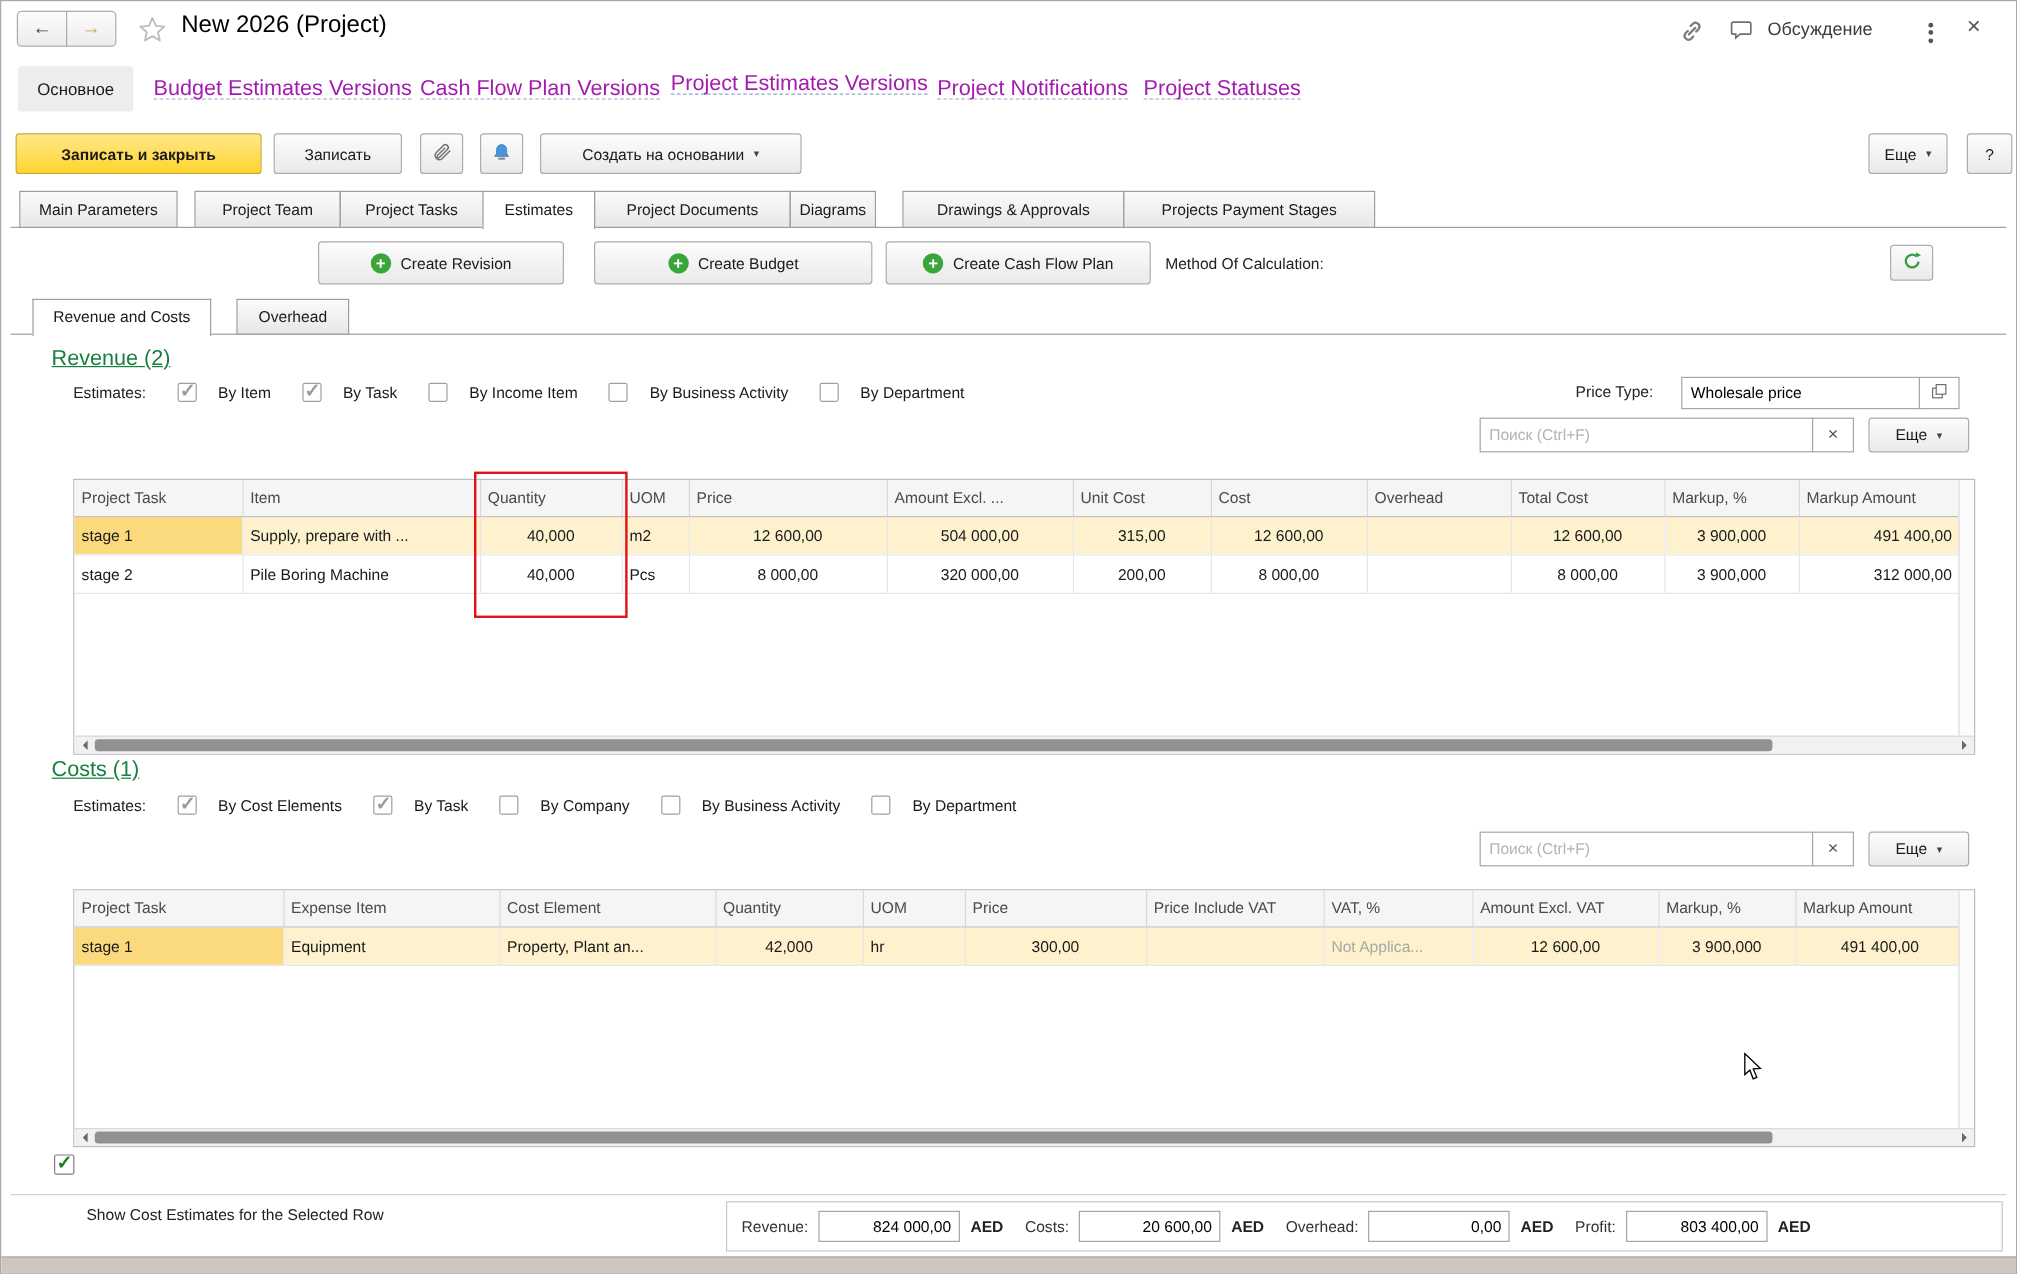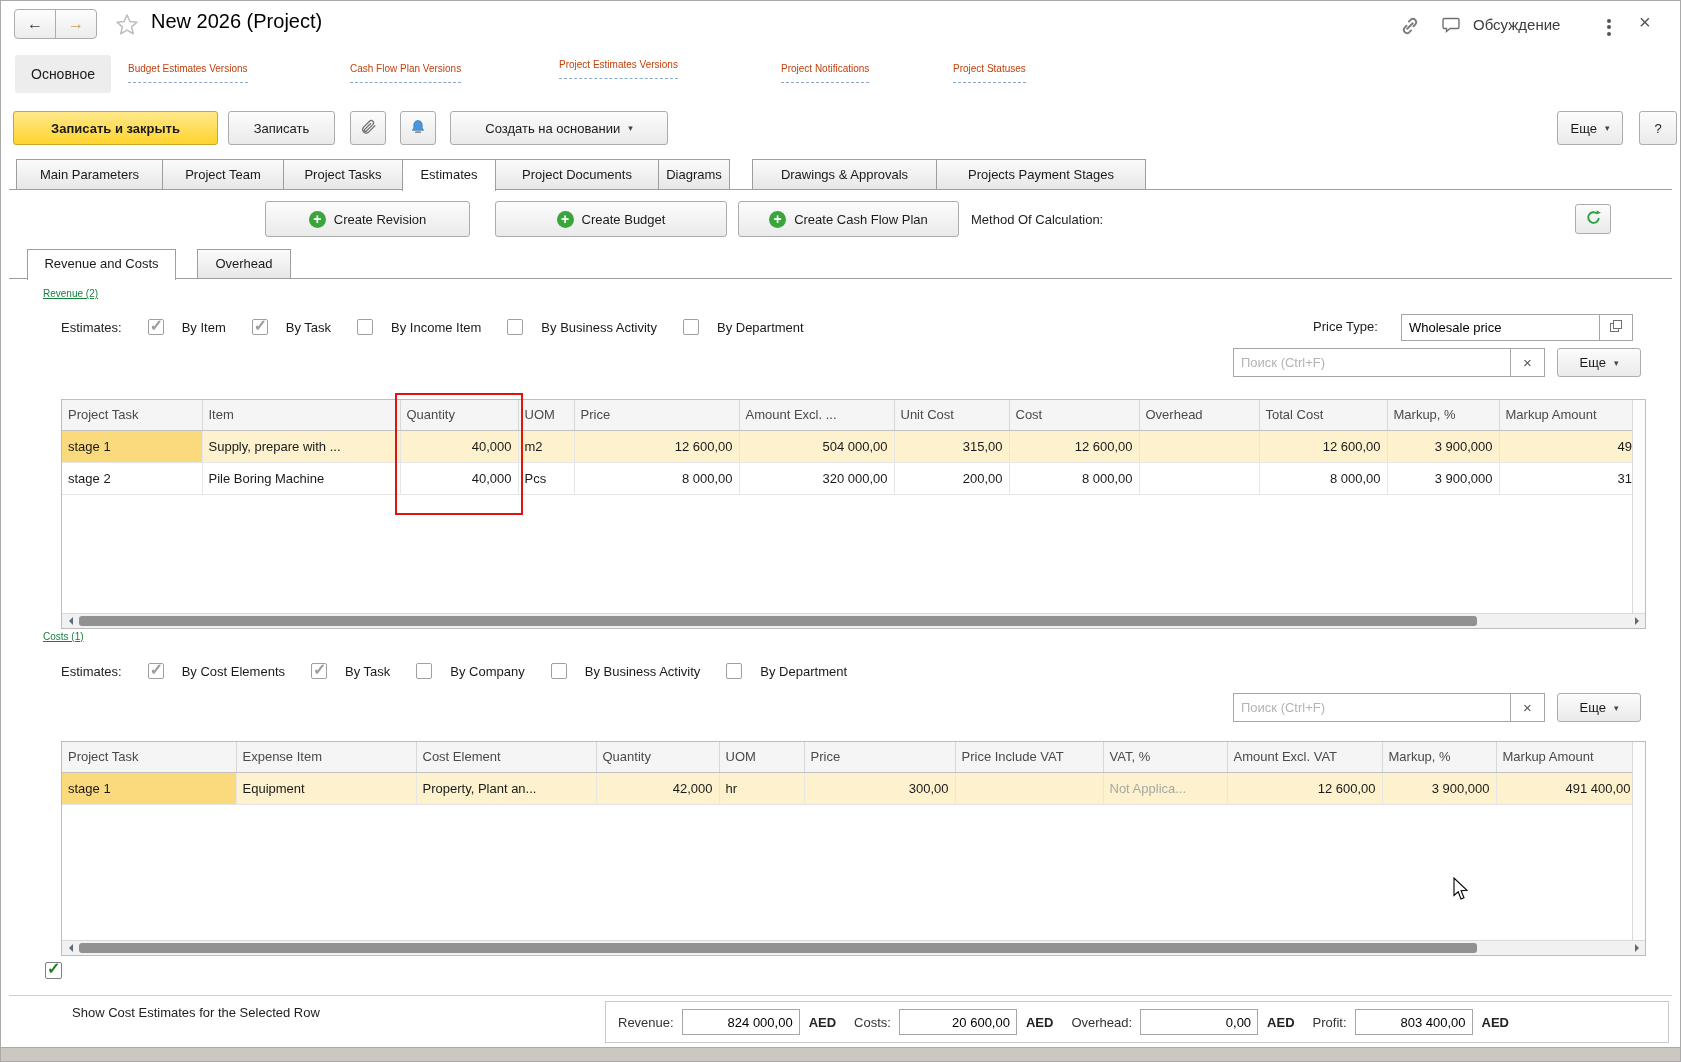--- a/index.html
+++ b/index.html
@@ -12,23 +12,23 @@
          height:34px; background:linear-gradient(#fcfcfc,#eaeaea); border:1px solid #acacac;
          border-radius:3px; font-size:13px; color:#1a1a1a; cursor:default; white-space:nowrap; }
   .btn.yellow { background:linear-gradient(#ffe88a,#ffd42e); border-color:#c9a727; font-weight:bold; }
   .btn.gold { border-color:#caa93c; box-shadow:inset 0 0 0 1px #ecd464; }
   .caret { font-size:9px; color:#444; }
   .input { position:absolute; border:1px solid #a6a6a6; background:#fff; color:#000;
            font:13px "Liberation Sans", sans-serif; padding:0 7px; }
   input.input::placeholder { color:#b3b3b3; }
   .iconbox { position:absolute; border:1px solid #a6a6a6; background:#fff; display:flex;
              align-items:center; justify-content:center; }
-  .link { position:absolute; color:#c2410c; font-size:10px; text-decoration:none;
+  .link { position:absolute; color:#a21caf; font-size:18px; text-decoration:none;
           border-bottom:1px dashed #8aa8cc; height:20px; white-space:nowrap; cursor:pointer; }
-  .seclink { position:absolute; color:#17803f; font-size:10px; text-decoration:underline; cursor:pointer; }
+  .seclink { position:absolute; color:#17803f; font-size:18px; text-decoration:underline; cursor:pointer; }
   .lbl { position:absolute; color:#222; white-space:nowrap; }
 
   
   .tab { position:absolute; top:158px; height:31px; line-height:29px; text-align:center;
          background:linear-gradient(#fbfbfb,#e7e7e7); border:1px solid #9e9e9e; z-index:1; }
   .tab.active { background:#fff; height:32px; border-bottom:none; z-index:3; }
   .hline { position:absolute; border-bottom:1px solid #9e9e9e; height:0; }
   .stab { position:absolute; top:248px; height:30px; line-height:28px; text-align:center;
           background:linear-gradient(#fbfbfb,#e7e7e7); border:1px solid #9e9e9e; z-index:1; }
   .stab.active { background:#fff; height:31px; border-bottom:none; z-index:3; }
@@ -46,21 +46,21 @@
   
   .tblwrap { position:absolute; width:1585px; border:1px solid #bdbdbd; background:#fff; overflow:hidden; }
   .grid { border-collapse:collapse; table-layout:fixed; font-size:13px; }
   .grid th { background:#f5f5f5; border-right:1px solid #d8d8d8; border-bottom:1px solid #c2c2c2;
              font-weight:normal; color:#4a4a4a; text-align:left; padding:0 6px; height:30px;
              overflow:hidden; white-space:nowrap; }
   .grid td { border-right:1px solid #e6e6e6; border-bottom:1px solid #e6e6e6; padding:0 6px;
              height:32px; overflow:hidden; white-space:nowrap; background:#fff; }
   tr.sel td { background:#fdf2cd; }
   tr.sel td.cur { background:#fbd97d; }
-  td.num { text-align:right; }
+  td.num { text-align:center; }
   td.gray { color:#a7a7a7; }
   .vtrack { position:absolute; top:0; right:0; bottom:15px; width:13px;
             border-left:1px solid #d9d9d9; background:#fcfcfc; }
   .hscroll { position:absolute; left:0; right:0; bottom:0; height:15px; background:#f1f1f1;
              border-top:1px solid #d9d9d9; }
   .hs-thumb { position:absolute; top:2px; bottom:2px; left:17px; right:168px;
               background:#919191; border-radius:3px; }
   .hs-ar { position:absolute; top:0; bottom:0; width:16px; display:flex; align-items:center;
            justify-content:center; }
   .tri-l { width:0; height:0; border:4px solid transparent; border-right-color:#5d6b77; margin-right:3px;}
@@ -146,21 +146,21 @@
     <span>Создать на основании</span>
       <span class="caret">▾</span>
   </div>
   <div class="btn" style="left:1556px;top:110px;width:66px">
     <span>Еще</span>
       <span class="caret">▾</span>
   </div>
   <div class="btn" style="left:1638px;top:110px;width:38px">?</div>
 
   <div class="hline" style="left:8px;right:8px;top:188px"></div>
-  <div class="tab" style="left:15px;width:147px">Main Parameters</div>
+  <div class="tab" style="left:15px;width:132px">Main Parameters</div>
   <div class="tab" style="left:161px;width:122px">Project Team</div>
   <div class="tab" style="left:282px;width:120px">Project Tasks</div>
   <div class="tab active" style="left:401px;width:94px">Estimates</div>
   <div class="tab" style="left:494px;width:164px">Project Documents</div>
   <div class="tab" style="left:657px;width:72px">Diagrams</div>
   <div class="tab" style="left:751px;width:185px">Drawings &amp; Approvals</div>
   <div class="tab" style="left:935px;width:210px">Projects Payment Stages</div>
 
   <div class="btn" style="left:264px;top:200px;width:205px;height:36px">
     <span class="plus">+</span>

